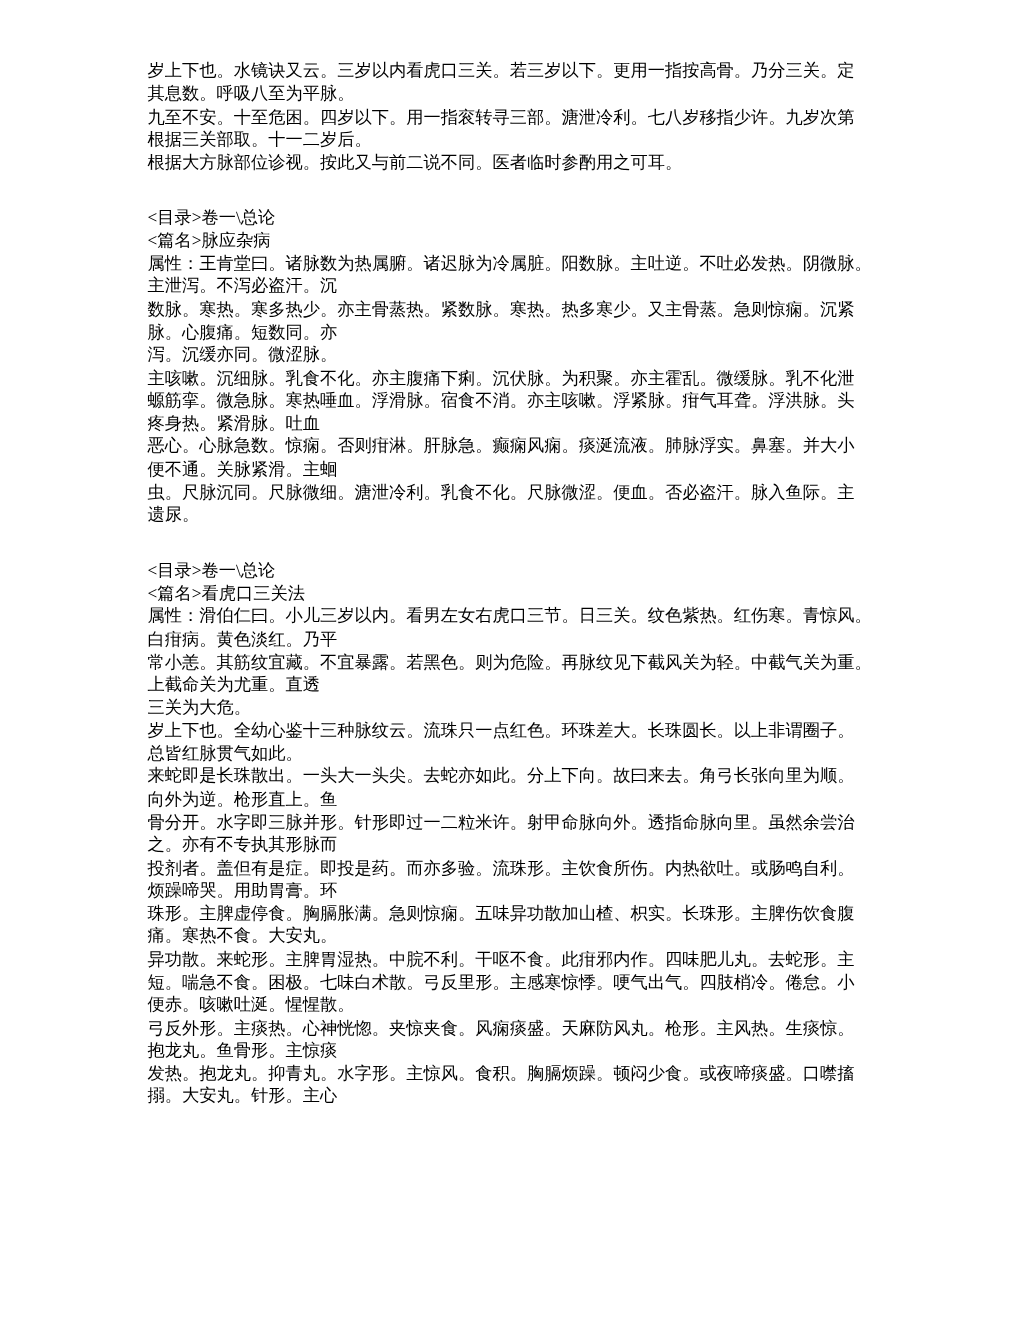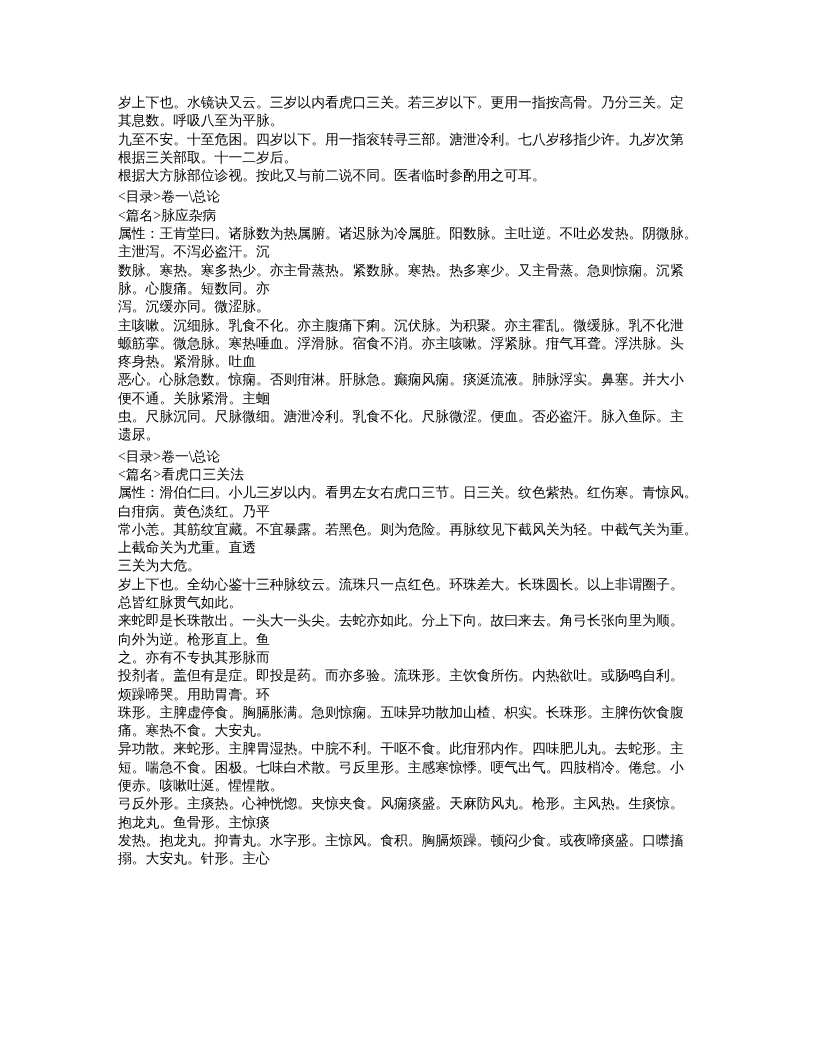--- a/index.html
+++ b/index.html
@@ -10,24 +10,24 @@
   body {
     width: 816px;
     height: 1056px;
     overflow: hidden;
     font-family: "Liberation Serif", "DejaVu Serif", serif;
   }
   .page {
     box-sizing: border-box;
     width: 676px;
     height: 1056px;
-    padding: 94px 112px 0 118px;
+    padding: 48px 112px 0 118px;
   }
   .section { margin: 0; }
-  .section + .section { margin-top: 3px; } 
+  .section + .section { margin-top: 26px; } 
   .line {
     font-size: 13.8px;
     line-height: 18.3px;
     height: 18.3px;
     color: #000000;
     white-space: nowrap;
     letter-spacing: 0;
   }
 </style>
 </head>
@@ -70,20 +70,21 @@
     <div>
         <div class="line">属性：滑伯仁曰。小儿三岁以内。看男左女右虎口三节。日三关。纹色紫热。红伤寒。青惊风。</div>
         <div class="line">白疳病。黄色淡红。乃平</div>
         <div class="line">常小恙。其筋纹宜藏。不宜暴露。若黑色。则为危险。再脉纹见下截风关为轻。中截气关为重。</div>
         <div class="line">上截命关为尤重。直透</div>
         <div class="line">三关为大危。</div>
         <div class="line">岁上下也。全幼心鉴十三种脉纹云。流珠只一点红色。环珠差大。长珠圆长。以上非谓圈子。</div>
         <div class="line">总皆红脉贯气如此。</div>
         <div class="line">来蛇即是长珠散出。一头大一头尖。去蛇亦如此。分上下向。故曰来去。角弓长张向里为顺。</div>
         <div class="line">向外为逆。枪形直上。鱼</div>
+        <div class="line">骨分开。水字即三脉并形。针形即过一二粒米许。射甲命脉向外。透指命脉向里。虽然余尝治</div>
         <div class="line">之。亦有不专执其形脉而</div>
         <div class="line">投剂者。盖但有是症。即投是药。而亦多验。流珠形。主饮食所伤。内热欲吐。或肠鸣自利。</div>
         <div class="line">烦躁啼哭。用助胃膏。环</div>
         <div class="line">珠形。主脾虚停食。胸膈胀满。急则惊痫。五味异功散加山楂、枳实。长珠形。主脾伤饮食腹</div>
         <div class="line">痛。寒热不食。大安丸。</div>
         <div class="line">异功散。来蛇形。主脾胃湿热。中脘不利。干呕不食。此疳邪内作。四味肥儿丸。去蛇形。主</div>
         <div class="line">短。喘急不食。困极。七味白术散。弓反里形。主感寒惊悸。哽气出气。四肢梢冷。倦怠。小</div>
         <div class="line">便赤。咳嗽吐涎。惺惺散。</div>
         <div class="line">弓反外形。主痰热。心神恍惚。夹惊夹食。风痫痰盛。天麻防风丸。枪形。主风热。生痰惊。</div>
         <div class="line">抱龙丸。鱼骨形。主惊痰</div>

